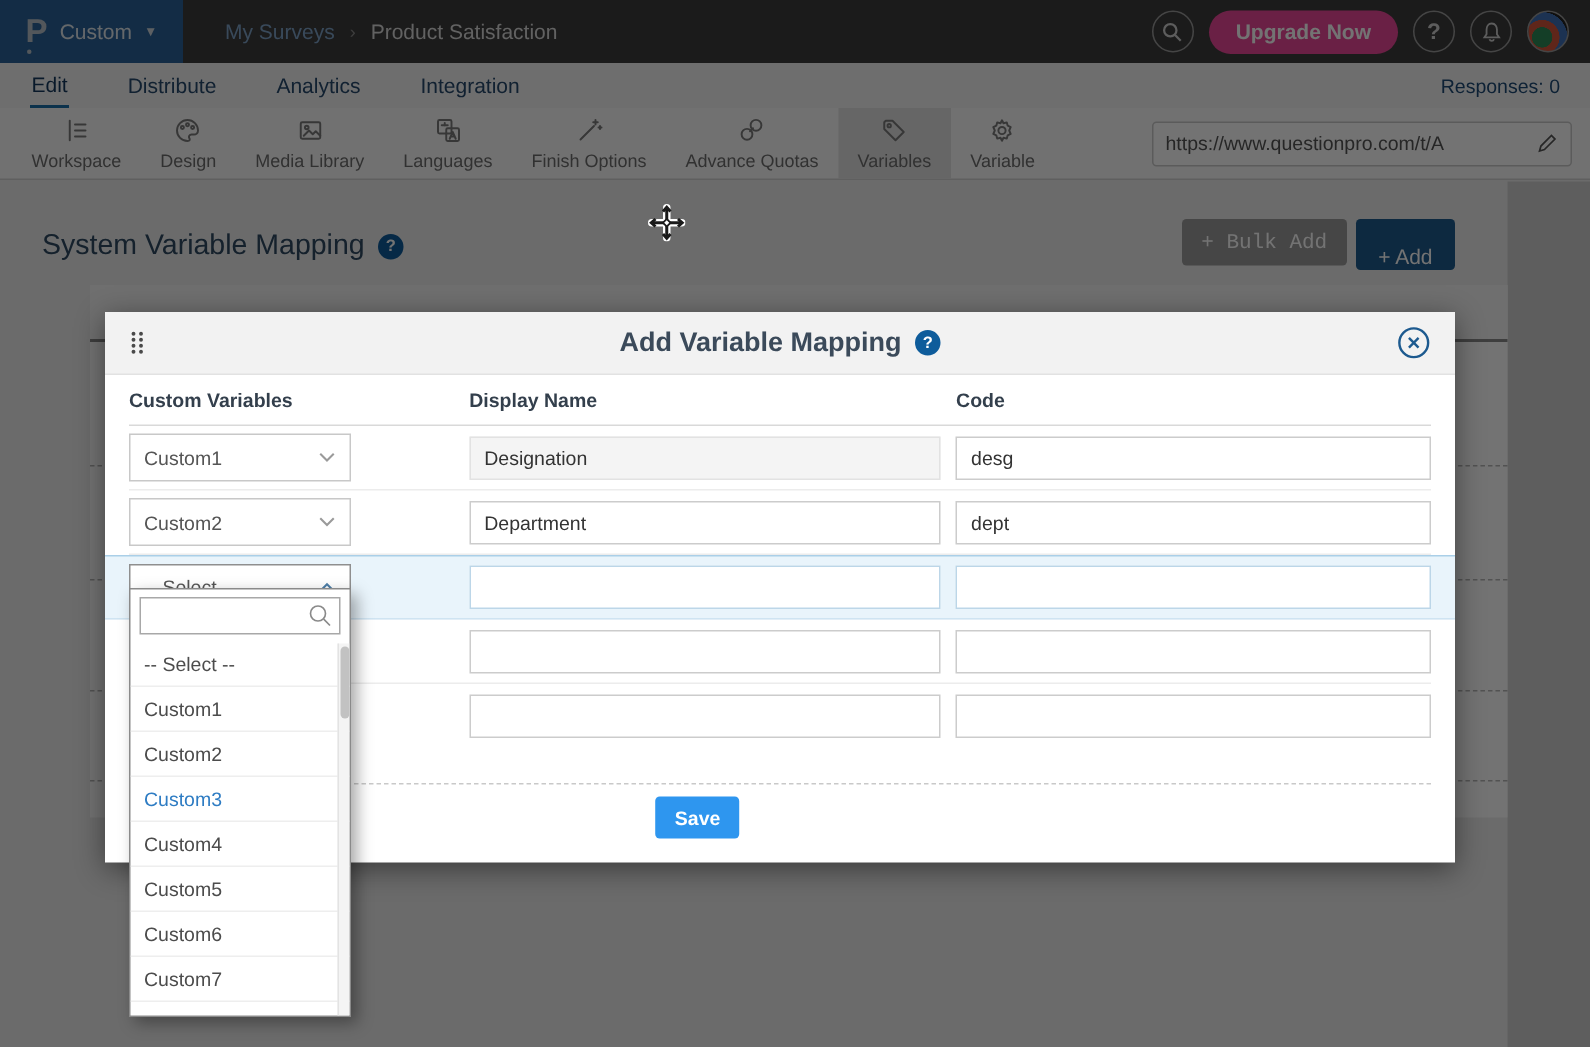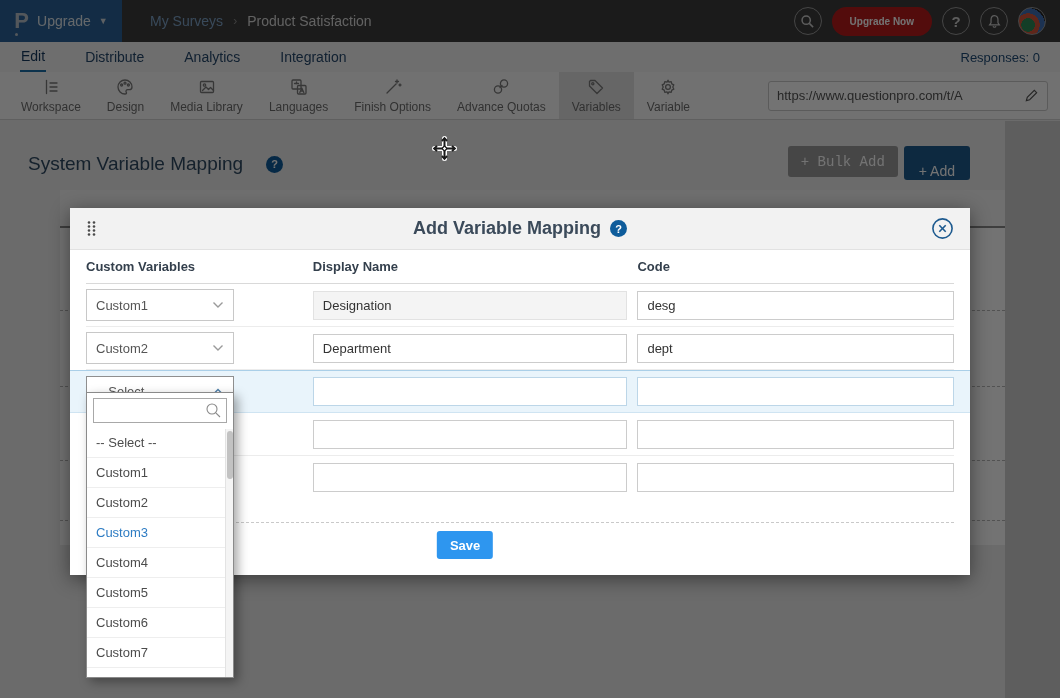--- a/index.html
+++ b/index.html
@@ -17,22 +17,22 @@
     border-radius:50%; background:#b9c2ca; }
   .logo-sec .lbl { color:#dfe6ec; font-size:14px; }
   .logo-sec .caret { color:#cfd6dc; font-size:9px; }
   .crumbs { display:flex; align-items:center; gap:10px; margin-left:28px; font-size:14px; }
   .crumb-parent { color:#7ea3c8; cursor:pointer; }
   .crumb-sep { color:#8a8a8a; font-size:12px; }
   .crumb-cur { color:#d9d9d9; }
   .header-right { margin-left:auto; display:flex; align-items:center; gap:10px; padding-right:14px; }
   .hcirc { width:28px; height:28px; border-radius:50%; border:1px solid #9a9a9a;
     display:flex; align-items:center; justify-content:center; color:#cfcfcf; cursor:pointer; }
-  .upgrade-btn { background:#b91c1c; color:#fff; border:none; border-radius:15px;
-    height:29px; padding:0 18px; font-size:10px; font-weight:bold; cursor:pointer; }
+  .upgrade-btn { background:#ec4899; color:#fff; border:none; border-radius:15px;
+    height:29px; padding:0 18px; font-size:14px; font-weight:bold; cursor:pointer; }
   .hcirc.q { font-size:15px; font-weight:bold; }
   .avatar { width:28px; height:28px; border-radius:50%; border:1px solid #9a9a9a;
     background:radial-gradient(circle at 35% 65%, #2e8b57 0 28%, #d3543a 29% 48%, #3f6fb5 49% 70%, #222 71%);
     cursor:pointer; }
 
   
   .navrow { position:absolute; top:42px; left:0; width:100%; height:30px; background:#f4f4f4;
     display:flex; align-items:center; padding:0 20px; }
   .navtab { font-size:14px; color:#27496d; margin-right:38px; padding:5px 1px 6px; cursor:pointer; }
   .navtab.active { color:#16395e; border-bottom:2px solid #1b6fa8; }
@@ -50,21 +50,21 @@
   .urlbox { width:280px; height:30px; background:#fff; border:1px solid #c9c9c9; border-radius:3px;
     display:flex; align-items:center; padding:0 8px; gap:20px; }
   .urlbox input { border:none; outline:none; flex:1; min-width:0; font-size:13px; color:#555;
     font-family:"Liberation Sans",sans-serif; background:transparent; }
   .preview-btn { height:32px; background:#1d5c90; color:#fff; border:none; border-radius:3px;
     padding:0 14px; font-size:14px; display:flex; align-items:center; gap:7px; cursor:pointer; }
 
   
   .content { position:absolute; top:121px; left:0; width:100%; height:577px; background:#ededed; }
   .right-strip { position:absolute; top:0; right:0; width:55px; height:100%; background:#d1d1d1; }
-  .page-title-row { position:absolute; top:32px; left:28px; display:flex; align-items:center; gap:23px; }
+  .page-title-row { position:absolute; top:32px; left:28px; display:flex; align-items:center; gap:9px; }
   .page-title { font-size:19px; color:#2f4a63; }
   .help-dot { width:17px; height:17px; border-radius:50%; background:#0e5c9b; color:#fff;
     font-size:11px; font-weight:bold; display:flex; align-items:center; justify-content:center; cursor:pointer; }
   .page-actions { position:absolute; top:25px; right:90px; display:flex; gap:6px; }
   .btn-bulk { background:#9b9b9b; color:#fff; border:none; border-radius:3px; height:31px;
     padding:0 13px; font-size:14px; cursor:pointer;font-family:Liberation Mono, monospace; }
   .btn-add { background:#1e5c8e; color:#fff; border:none; border-radius:3px; height:31px;
     padding:17px 15px; font-size:14px; cursor:pointer; }
   .card { position:absolute; top:69px; left:60px; width:945px; height:355px; background:#fff; }
   .card-head { height:38px; background:#f5f5f5; border-bottom:2px solid #8a8a8a; }
@@ -124,21 +124,21 @@
   .cursor { position:absolute; left:432px; top:136px; z-index:40; pointer-events:none; }
 </style>
 </head>
 <body>
 
 <div class="stage">
 
   <div class="header">
     <div class="logo-sec">
       <span class="qp-logo">P<i></i></span>
-      <span class="lbl">Upgrade</span>
+      <span class="lbl">Custom</span>
       <span class="caret">▼</span>
     </div>
     <div class="crumbs">
       <span class="crumb-parent">My Surveys</span>
       <span class="crumb-sep">›</span>
       <span class="crumb-cur">Product Satisfaction</span>
     </div>
     <div class="header-right">
       <div class="hcirc">
         <svg width="15" height="15" viewBox="0 0 16 16">

